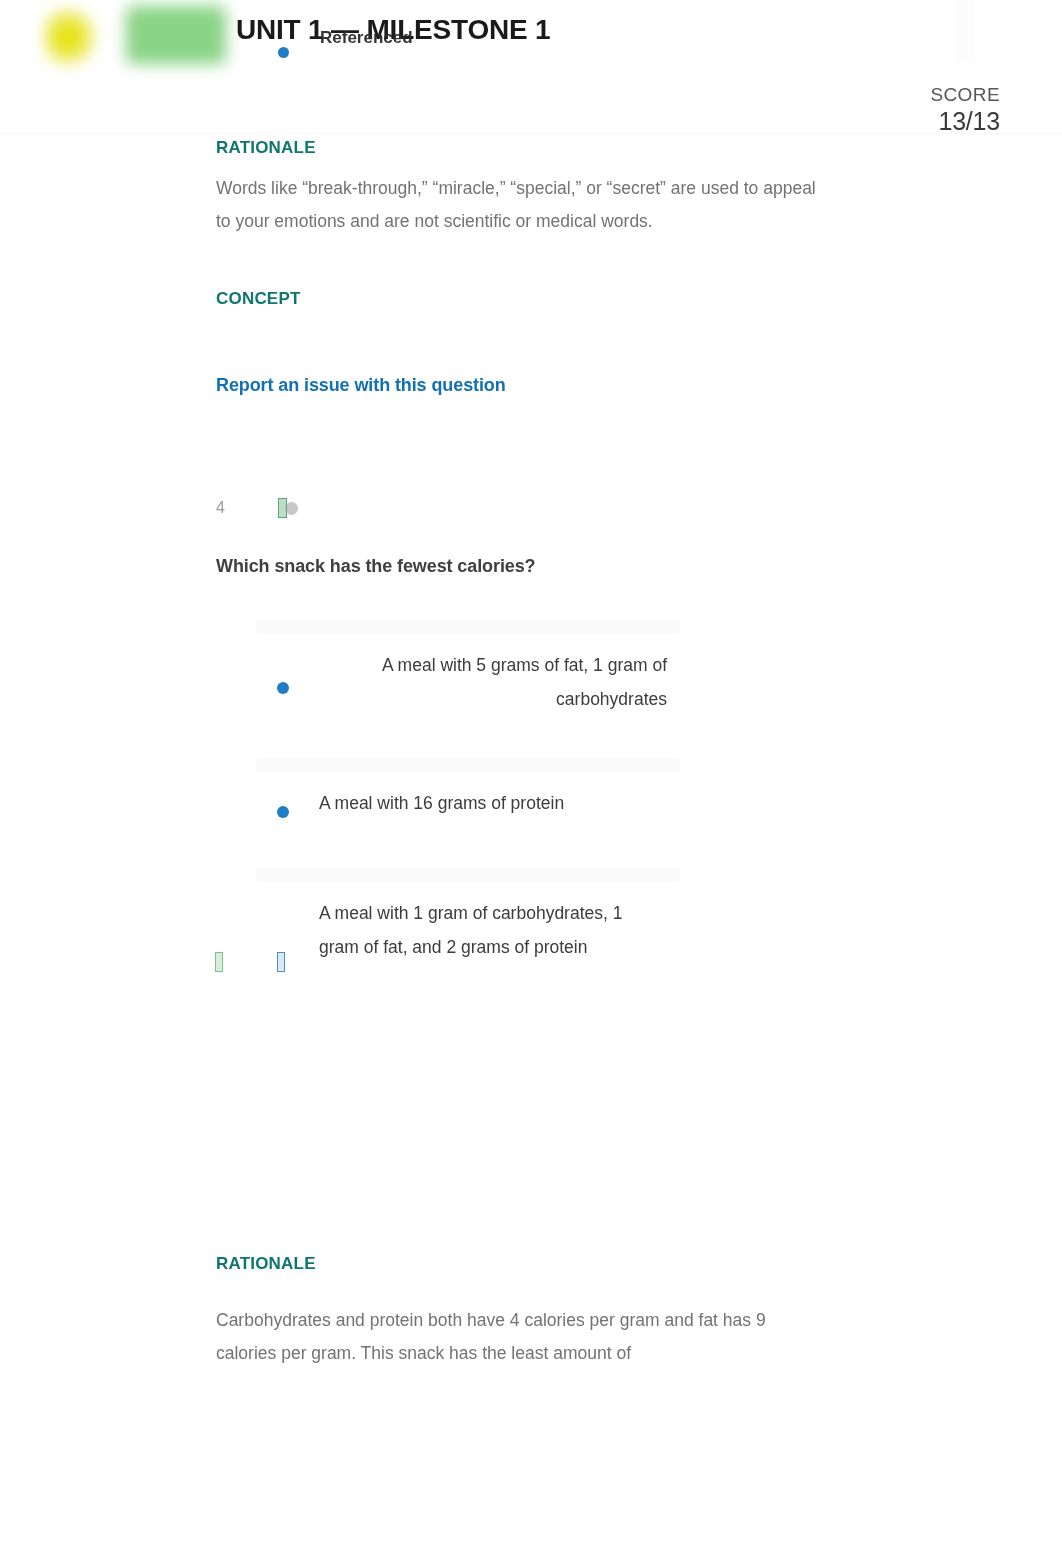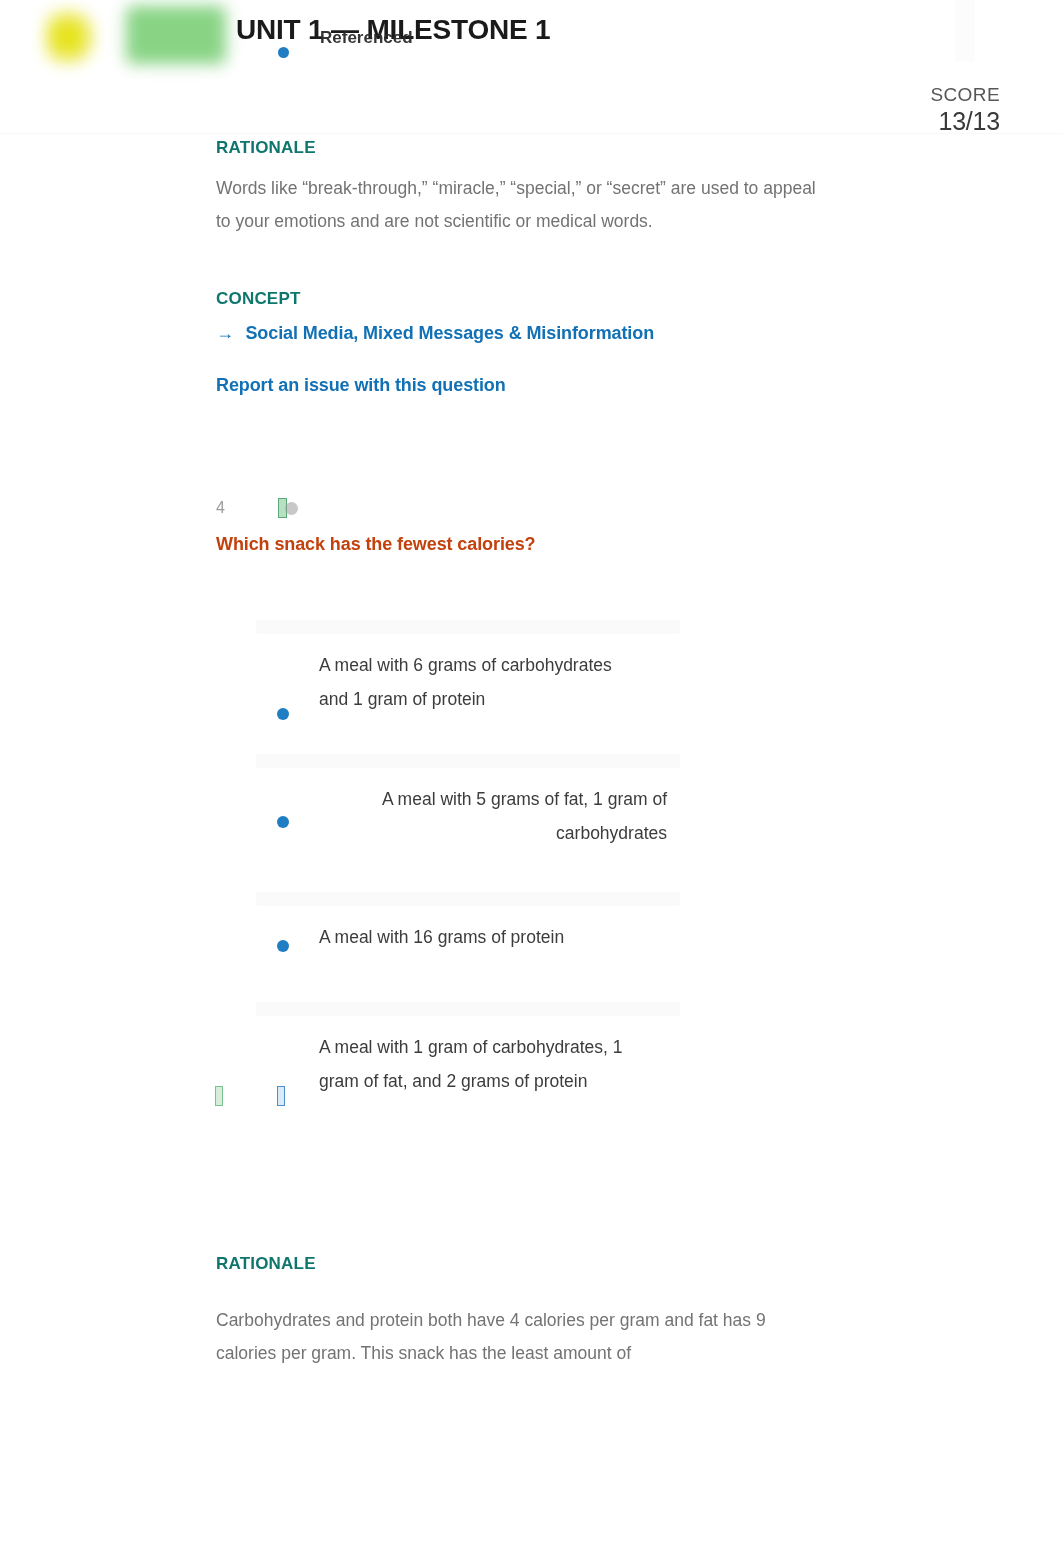--- a/index.html
+++ b/index.html
@@ -86,22 +86,22 @@
     border: 1.4px solid #5aa87a; background: #b9e0c3;
     position: relative;
   }
   .q-icon-tofu::after {
     content: ""; position: absolute; left: 6px; top: 3px;
     width: 13px; height: 13px; border-radius: 50%;
     background: #9a9a9a; opacity: .55;
   }
 
   .q-title {
-    position: absolute; left: 216px; top: 400px;
-    font-size: 18px; font-weight: 700; color: #c2410c; letter-spacing: -0.1px;
+    position: absolute; left: 216px; top: 422px;
+    font-size: 18px; font-weight: 700; color: #404040; letter-spacing: -0.1px;
   }
 
   
   .options { position: absolute; left: 216px; top: 486px; width: 700px; }
   .option { position: relative; }
   .opt-bar {
     position: absolute; left: 40px; top: 0; width: 420px; height: 14px;
     background: #fafafa; border-radius: 2px;
   }
   .opt-bar.wide { width: 424px; }
@@ -146,44 +146,35 @@
 
   <div class="content">
 
     <div class="block" style="left:216px; top:4px;">
       <div class="sec-head">RATIONALE</div>
       <div class="body-text" style="margin-top:14px;">Words like “break-through,” “miracle,” “special,” or “secret” are used to appeal to your emotions and are not scientific or medical words.</div>
     </div>
 
     <div class="block" style="left:216px; top:155px;">
       <div class="sec-head">CONCEPT</div>
-      <div style="margin-top:14px; white-space:nowrap;">
-        <span class="arrow-link">→</span>
-        <span class="link-blue" style="margin-left:7px;">Social Media, Mixed Messages &amp; Misinformation</span>
-      </div>
     </div>
 
     <div class="block" style="left:216px; top:241px;">
       <span class="link-blue">Report an issue with this question</span>
     </div>
 
     <div class="q-meta">
       <span class="q-number">4</span>
       <span class="q-icon-tofu"></span>
     </div>
 
     <div class="q-title">Which snack has the fewest calories?</div>
 
     <div class="options">
 
-      <div class="option" style="height:134px;">
-        <div class="opt-bar wide" style="top:0;"></div>
-        <div class="opt-dot" style="left:61px; top:88px;"></div>
-        <div class="opt-text" style="left:103px; top:28px; width:310px;">A meal with 6 grams of carbohydrates and 1 gram of protein</div>
-      </div>
 
       <div class="option" style="height:138px;text-align:right;">
         <div class="opt-bar wide" style="top:0;"></div>
         <div class="opt-dot" style="left:61px; top:62px;"></div>
         <div class="opt-text" style="left:103px; top:28px; width:348px;">A meal with 5 grams of fat, 1 gram of carbohydrates</div>
       </div>
 
       <div class="option" style="height:110px;">
         <div class="opt-bar wide" style="top:0;"></div>
         <div class="opt-dot" style="left:61px; top:48px;"></div>

